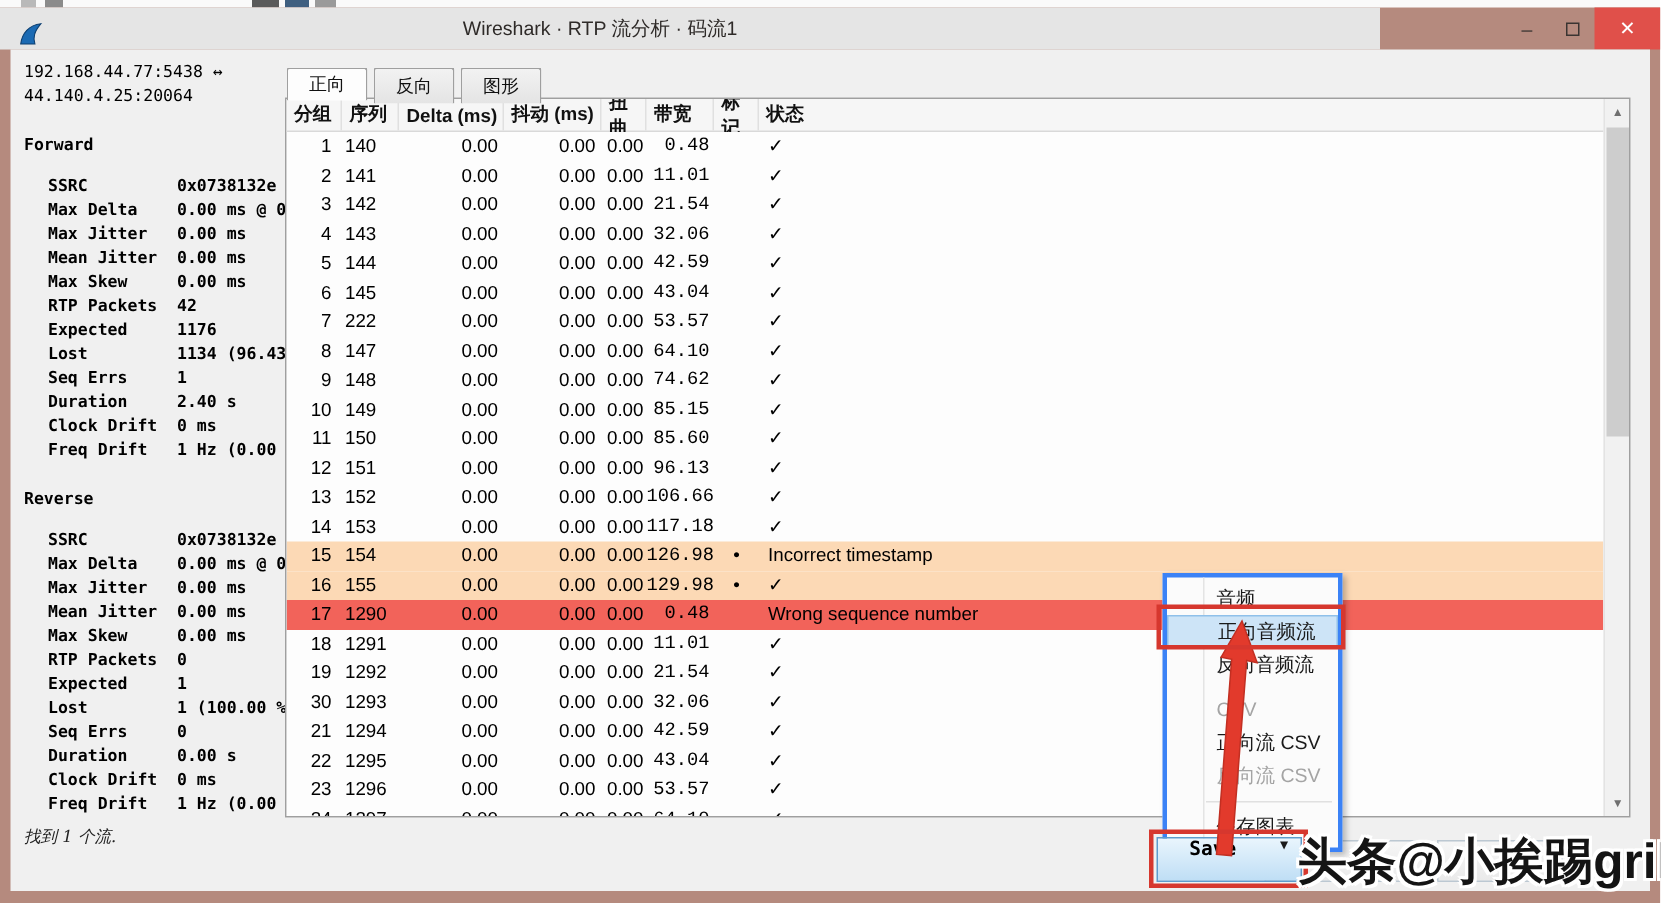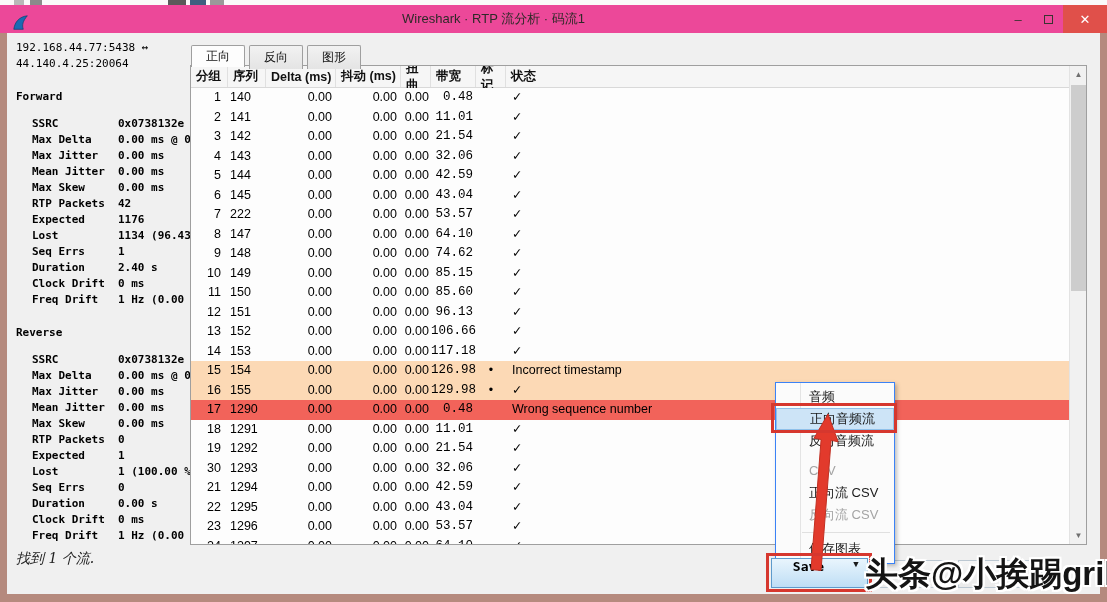--- a/index.html
+++ b/index.html
@@ -6,21 +6,21 @@
   html,body { background:#ffffff; }
   .screen { position:relative; width:1107px; height:602px; overflow:hidden;
             font-family:"Liberation Sans","DejaVu Sans",sans-serif; background:#fff; }
 
   
   .topstrip { position:absolute; left:0; top:0; width:1107px; height:5px; background:#fafafa; }
   .frag { position:absolute; top:0; height:5px; }
 
   
   .win-frame { position:absolute; left:0; top:5px; width:1107px; height:597px; background:#b58a7e; }
-  .titlebar { position:absolute; left:0; top:5px; width:1107px; height:28px; background:#ec4899;
+  .titlebar { position:absolute; left:0; top:5px; width:920px; height:28px; background:#e5e5e5;
               display:flex; align-items:center; }
   .win-icon { position:absolute; left:12px; top:9px; width:18px; height:18px; }
   .title-text { position:absolute; left:0; right:120px; text-align:center; font-size:13px; color:#2e2a28; }
   .win-controls { position:absolute; right:0; top:5px; height:28px; display:flex; }
   .wc { width:30px; height:28px; display:flex; align-items:center; justify-content:center;
         color:#3a3432; font-size:13px; }
   .wc-max-glyph { width:9px; height:9px; border:1px solid #3a3432; }
   .wc-close { width:44px; background:#e0504a; color:#fff; font-size:13px; }
 
   .content-bg { position:absolute; left:7px; top:33px; width:1093px; height:561px; background:#f0f0f0; }
@@ -28,21 +28,21 @@
   
   .stats-panel { position:absolute; left:16px; top:40px; width:172px;
                  font-family:"DejaVu Sans Mono","Liberation Mono",monospace;
                  font-size:11px; color:#000; }
   .conn-line { line-height:16px; white-space:nowrap; }
   .sec-title { font-weight:bold; line-height:16px; margin-top:17px; margin-bottom:11px; }
   .srow { display:flex; line-height:16px; white-space:nowrap;margin-left:16px; }
   .slabel { font-weight:bold; width:86px; flex:0 0 86px; overflow:hidden; }
   .sval  { font-weight:bold; }
   .stats-footer { margin-top:6px; font-family:"DejaVu Serif",serif; font-style:italic;
-                  font-size:14px; color:#222; line-height:16px; }
+                  font-size:11px; color:#222; line-height:16px; }
 
   
   .tabs { position:absolute; left:191px; top:45px; height:21px; display:flex; z-index:3; }
   .tab { height:24px; padding:0 14px; font-size:12px; color:#111; display:flex; align-items:center;
          border:1px solid #9f9f9f; border-bottom:none; background:linear-gradient(#f2f2f2,#e4e4e4);
          margin-right:4px; border-radius:2px 2px 0 0; }
   .tab.active { background:#fdfdfd; height:22px; position:relative; z-index:4; }
 
   
   .table { position:absolute; left:190px; top:65px; width:897px; height:480px;
@@ -69,21 +69,21 @@
   
   .vscroll { position:absolute; top:0; right:0; width:17px; height:100%; background:#f1f1f1;
              border-left:1px solid #e3e3e3; }
   .sb-btn { position:absolute; left:0; width:17px; height:17px; display:flex; align-items:center;
             justify-content:center; font-size:8px; color:#6f6f6f; }
   .sb-up { top:0; } .sb-down { bottom:0; }
   .sb-thumb { position:absolute; left:1px; width:15px; top:19px; height:206px; background:#cdcdcd; }
 
   
   .menu { position:absolute; left:775px; top:382px; width:120px; background:#fbfbfb;
-          border:1px solid #3b82f6; box-shadow:2px 2px 4px rgba(0,0,0,.25); z-index:6; padding:3px 0; }
+          border:3px solid #3b82f6; box-shadow:2px 2px 4px rgba(0,0,0,.25); z-index:6; padding:3px 0; }
   .menu-gutter { position:absolute; left:24px; top:0; bottom:0; width:1px; background:#e4e4e4; }
   .menu-item { position:relative; height:22px; line-height:22px; padding-left:33px; font-size:13px;
                color:#1a1a1a; white-space:nowrap; }
   .menu-item.disabled { color:#a4a4a4; }
   .menu-item.selected { background:#cde4f7; border:1px solid #8fc0ea; line-height:20px; }
   .menu-sep { height:8px; }
   .menu-sep.line { height:12px; position:relative; }
   .menu-sep.line::after { content:""; position:absolute; left:26px; right:4px; top:6px; height:1px; background:#e0e0e0; }
 
   

